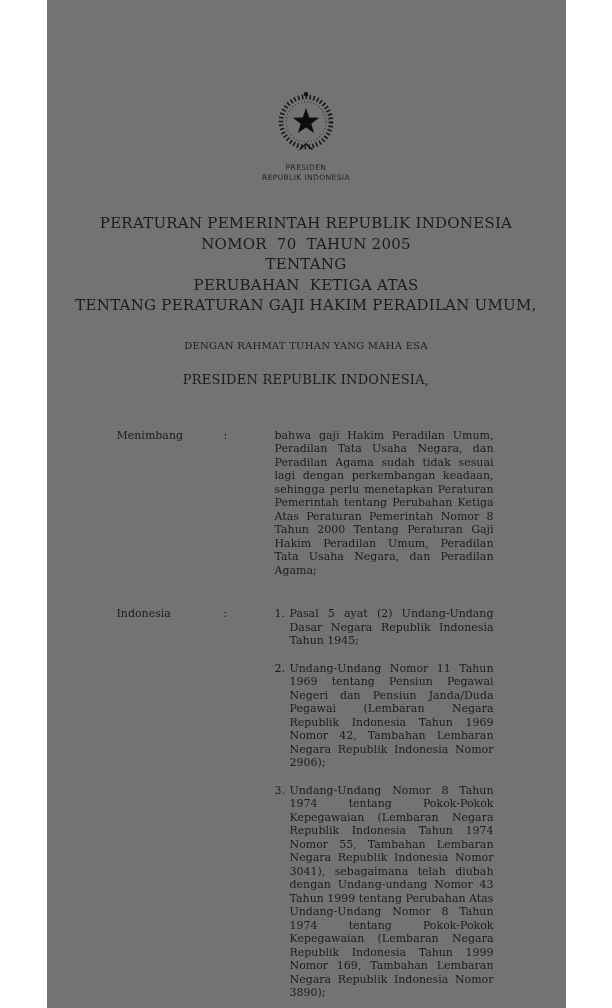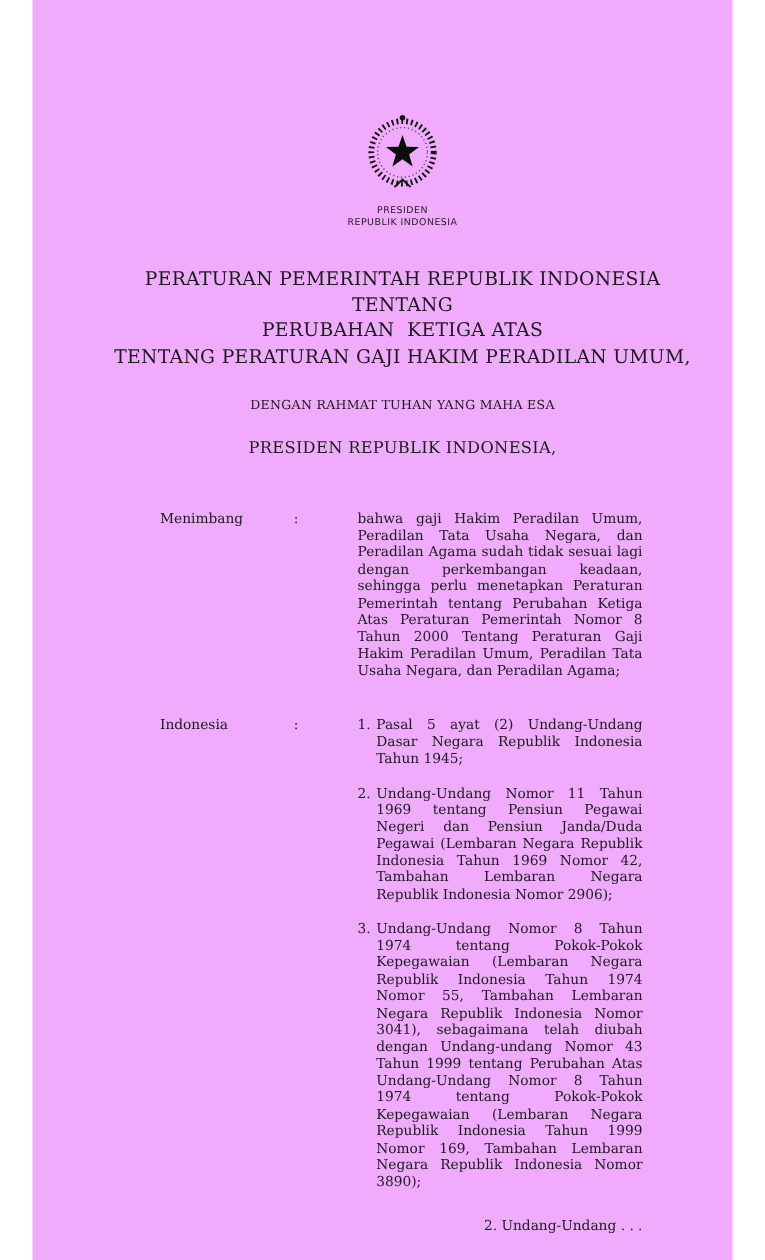--- a/index.html
+++ b/index.html
@@ -1,26 +1,25 @@
 <!DOCTYPE html>
 <html><head>
 <meta charset="utf-8">
 <style>
   * { margin: 0; padding: 0; box-sizing: border-box; }
   html, body { background: #ffffff; }
   .page {
     position: relative;
-    width: 560px;
+    width: 519px;
     height: 1008px;
-    background: #f0abfc;
+    background: #737373;
     color: #1b1b1b;
     font-family: "DejaVu Serif", "Liberation Serif", serif;
     overflow: hidden;
     margin: 0 auto;
-    padding-left: 32px;
   }
 
   
   .emblem-block { padding-top: 84px; text-align: center; }
   .emblem-svg { width: 74px; height: 74px; display: block; margin: 0 auto; }
   .org-line {
     font-family: "DejaVu Sans", "Liberation Sans", sans-serif;
     font-size: 7.5px;
     letter-spacing: 0.4px;
     line-height: 10px;
@@ -78,20 +77,21 @@
       <circle cx="40" cy="11" r="2.4" fill="#151515"></circle>
       <polygon points="40,26 43.5,36.1 54.3,36.4 45.7,42.9 48.8,53.1 40,47 31.2,53.1 34.3,42.9 25.7,36.4 36.5,36.1" fill="#0d0d0d"></polygon>
       <path d="M33 71 L40 64.5 L47 71" stroke="#151515" fill="none" stroke-width="1.6"></path>
     </svg>
     <div class="org-line first">PRESIDEN</div>
     <div class="org-line">REPUBLIK INDONESIA</div>
   </div>
 
   <div class="title-block">
     <div class="title-line">PERATURAN PEMERINTAH REPUBLIK INDONESIA</div>
+    <div class="title-line">NOMOR  70  TAHUN 2005</div>
     <div class="title-line">TENTANG</div>
     <div class="title-line">PERUBAHAN  KETIGA ATAS</div>
     <div class="title-line">TENTANG PERATURAN GAJI HAKIM PERADILAN UMUM,</div>
   </div>
 
   <div class="invocation">DENGAN RAHMAT TUHAN YANG MAHA ESA</div>
   <div class="authority">PRESIDEN REPUBLIK INDONESIA,</div>
 
   <div class="doc-body">
 

